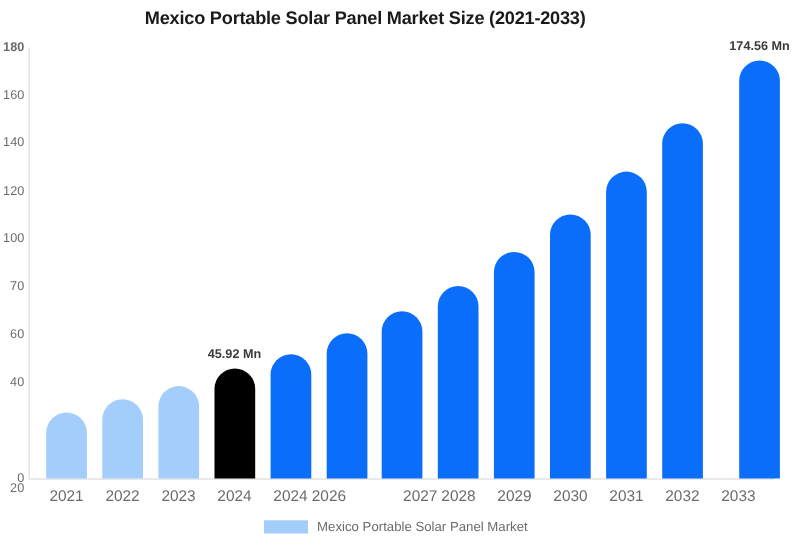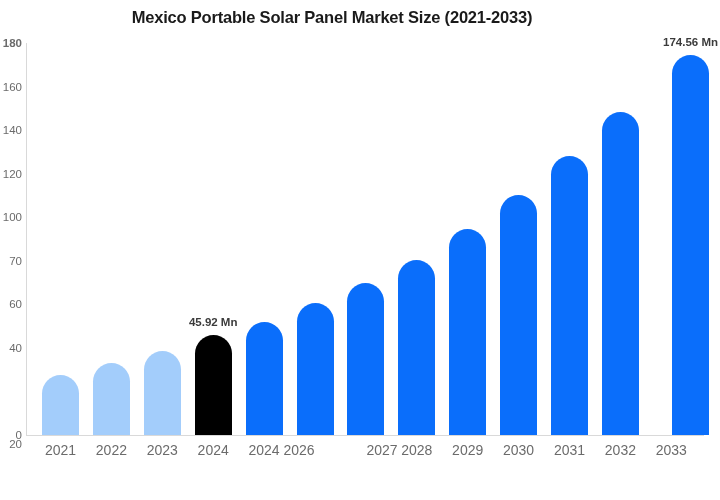--- a/index.html
+++ b/index.html
@@ -197,14 +197,18 @@
       <div class="x-tick" style="left: 269px;">2026</div>
       <div class="x-tick" style="left: 352px;">2027</div>
       <div class="x-tick" style="left: 386.8px;">2028</div>
       <div class="x-tick" style="left: 437.7px;">2029</div>
       <div class="x-tick" style="left: 488.6px;">2030</div>
       <div class="x-tick" style="left: 539.5px;">2031</div>
       <div class="x-tick" style="left: 590.4px;">2032</div>
       <div class="x-tick" style="left: 641.3px;">2033</div>
     </div>
 
+  <div class="legend" id="legend">
+      <div class="legend-swatch" style="background: rgb(163, 205, 251);"></div>
+      <div class="legend-label">Mexico Portable Solar Panel Market</div>
+    </div>
 
 </div>
 
 </body></html>

